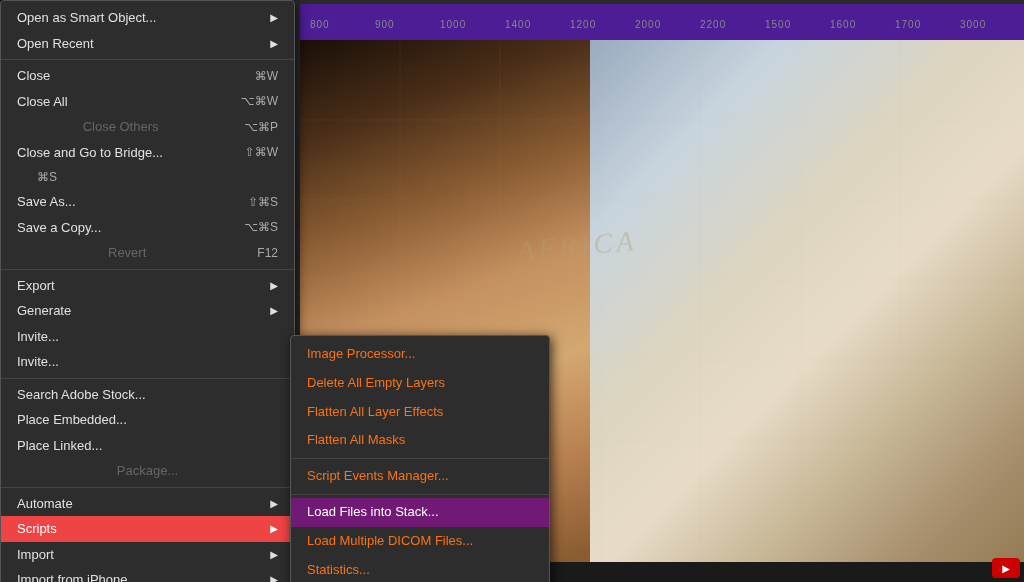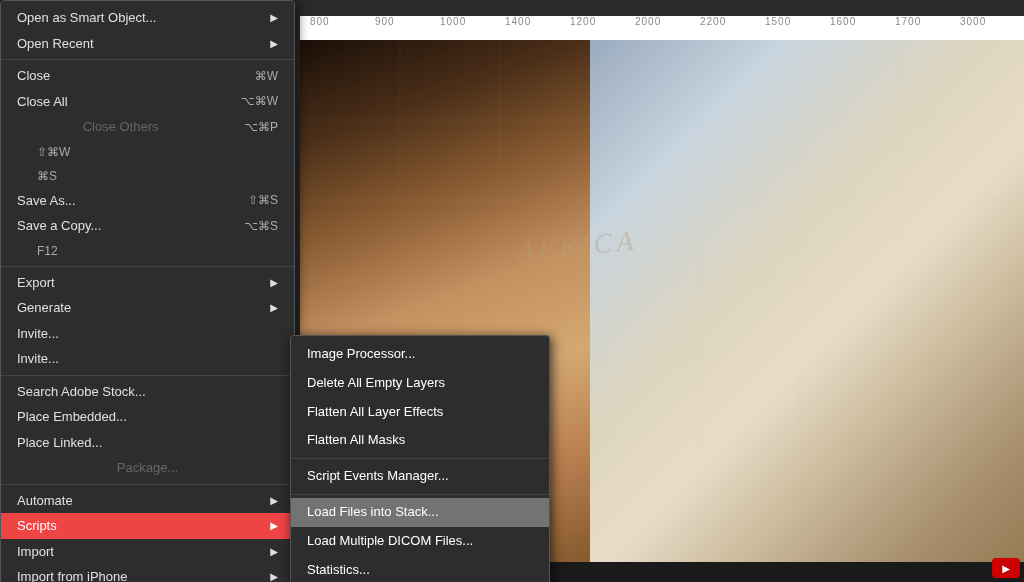--- a/index.html
+++ b/index.html
@@ -16,26 +16,27 @@
     
     .bg-area {
       position: absolute;
       top: 0; left: 0; right: 0; bottom: 0;
       background: #2a2a2a;
     }
 
     
     .ruler {
       position: absolute;
-      top: 16px;
+      top: 4px;
       left: 300px;
       right: 0;
       height: 40px;
-      background: #ffffff;
-      display: flex;
+      background: #4c1d95;
+      display: flex;
+      align-items: center;
       padding-left: 10px;
       color: #999;
       font-size: 11px;
       letter-spacing: 1px;
     }
     .ruler-numbers {
       display: flex;
       gap: 0;
     }
     .ruler-num {
@@ -157,27 +158,27 @@
       border-radius: 4px;
       padding: 4px 0;
       box-shadow: 2px 2px 12px rgba(0,0,0,0.7);
       z-index: 200;
     }
 
     .submenu-item {
       display: flex;
       align-items: center;
       padding: 4px 16px;
-      color: #ffffff;
+      color: #f97316;
       cursor: pointer;
       font-size: 13px;
       line-height: 1.6;
     }
     .submenu-item.active {
-      background: #737373;
+      background: #701a75;
       color: white;
     }
     .submenu-separator {
       height: 1px;
       background: #444;
       margin: 3px 0;
     }
 
     
     .left-sidebar {
@@ -308,34 +309,36 @@
   </div>
   <div class="menu-item">
     <span class="menu-item-label">Close All</span>
     <span class="menu-shortcut">⌥⌘W</span>
   </div>
   <div class="menu-item disabled">
     <span class="menu-item-label">Close Others</span>
     <span class="menu-shortcut">⌥⌘P</span>
   </div>
   <div class="menu-item">
+    <span class="menu-item-label">Close and Go to Bridge...</span>
     <span class="menu-shortcut">⇧⌘W</span>
   </div>
   <div class="menu-item">
     <span class="menu-shortcut">⌘S</span>
   </div>
   <div class="menu-item">
     <span class="menu-item-label">Save As...</span>
     <span class="menu-shortcut">⇧⌘S</span>
   </div>
   <div class="menu-item">
     <span class="menu-item-label">Save a Copy...</span>
     <span class="menu-shortcut">⌥⌘S</span>
   </div>
   <div class="menu-item disabled">
+    <span class="menu-item-label">Revert</span>
     <span class="menu-shortcut">F12</span>
   </div>
   <div class="menu-separator"></div>
 
   <div class="menu-item has-submenu">
     <span class="menu-item-label">Export</span>
   </div>
   <div class="menu-item has-submenu">
     <span class="menu-item-label">Generate</span>
   </div>

